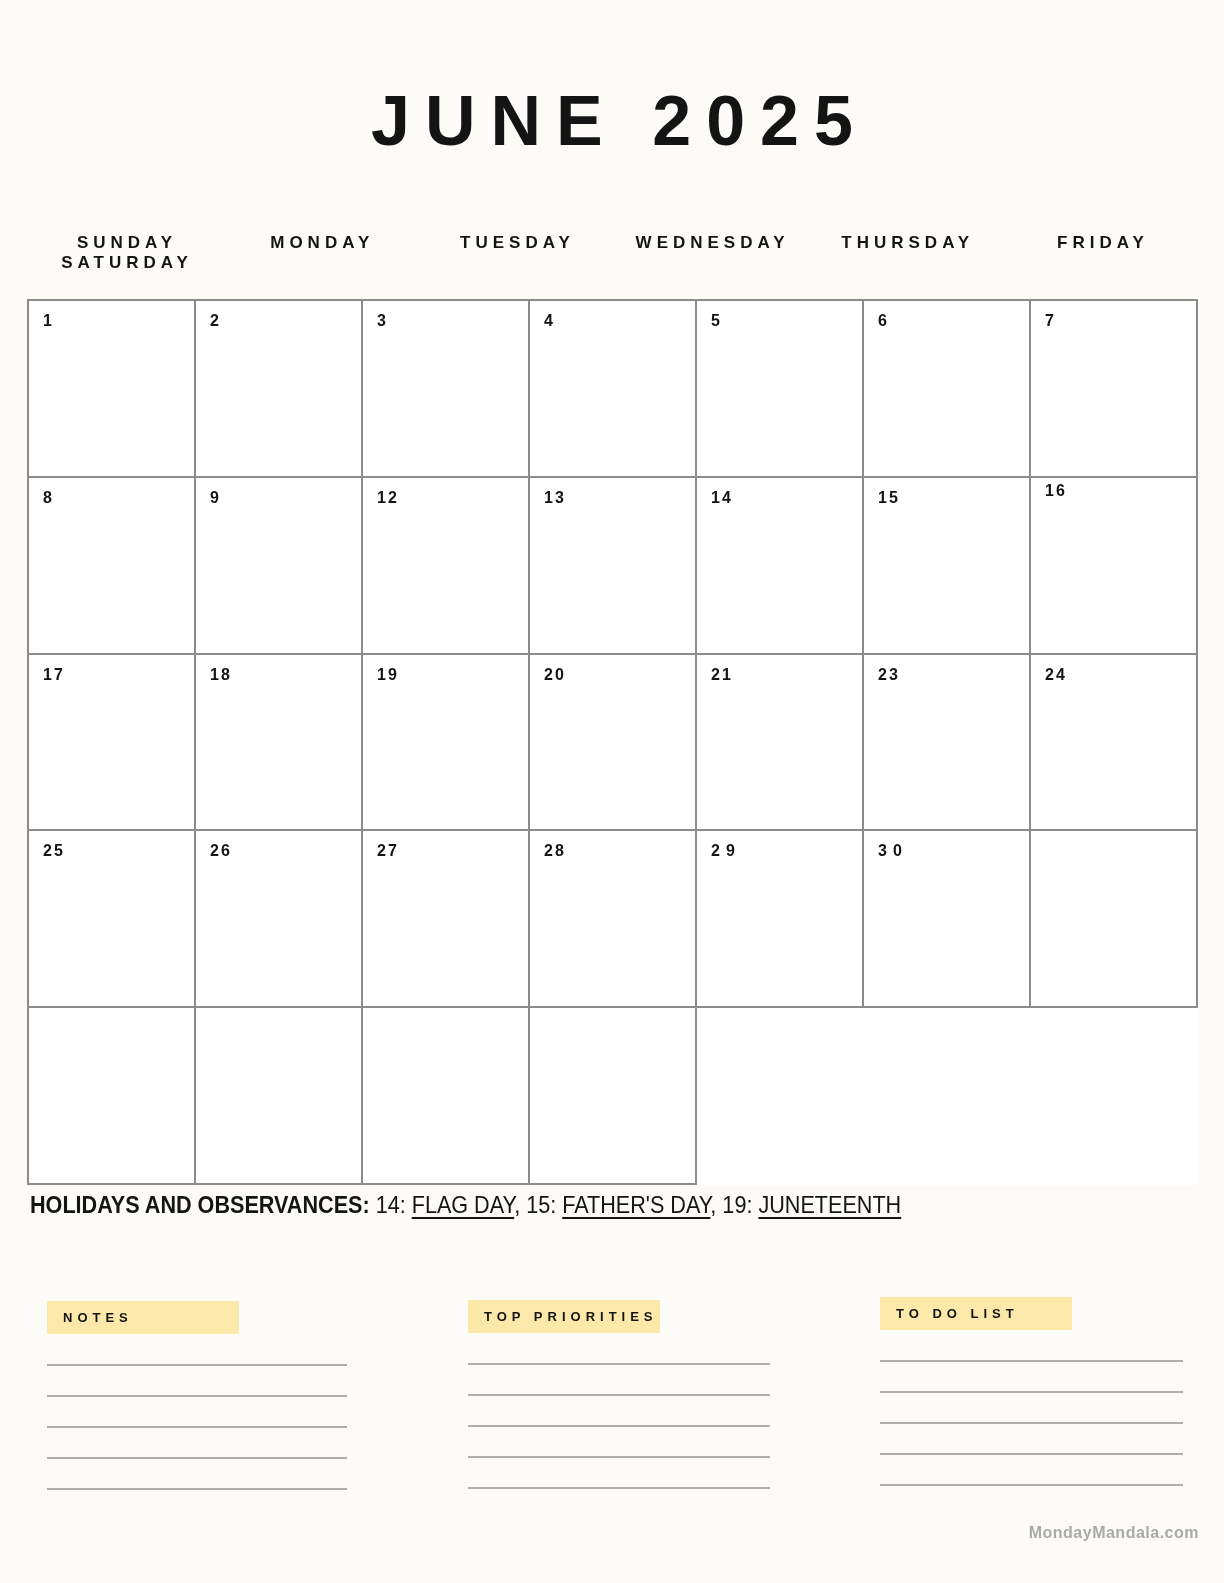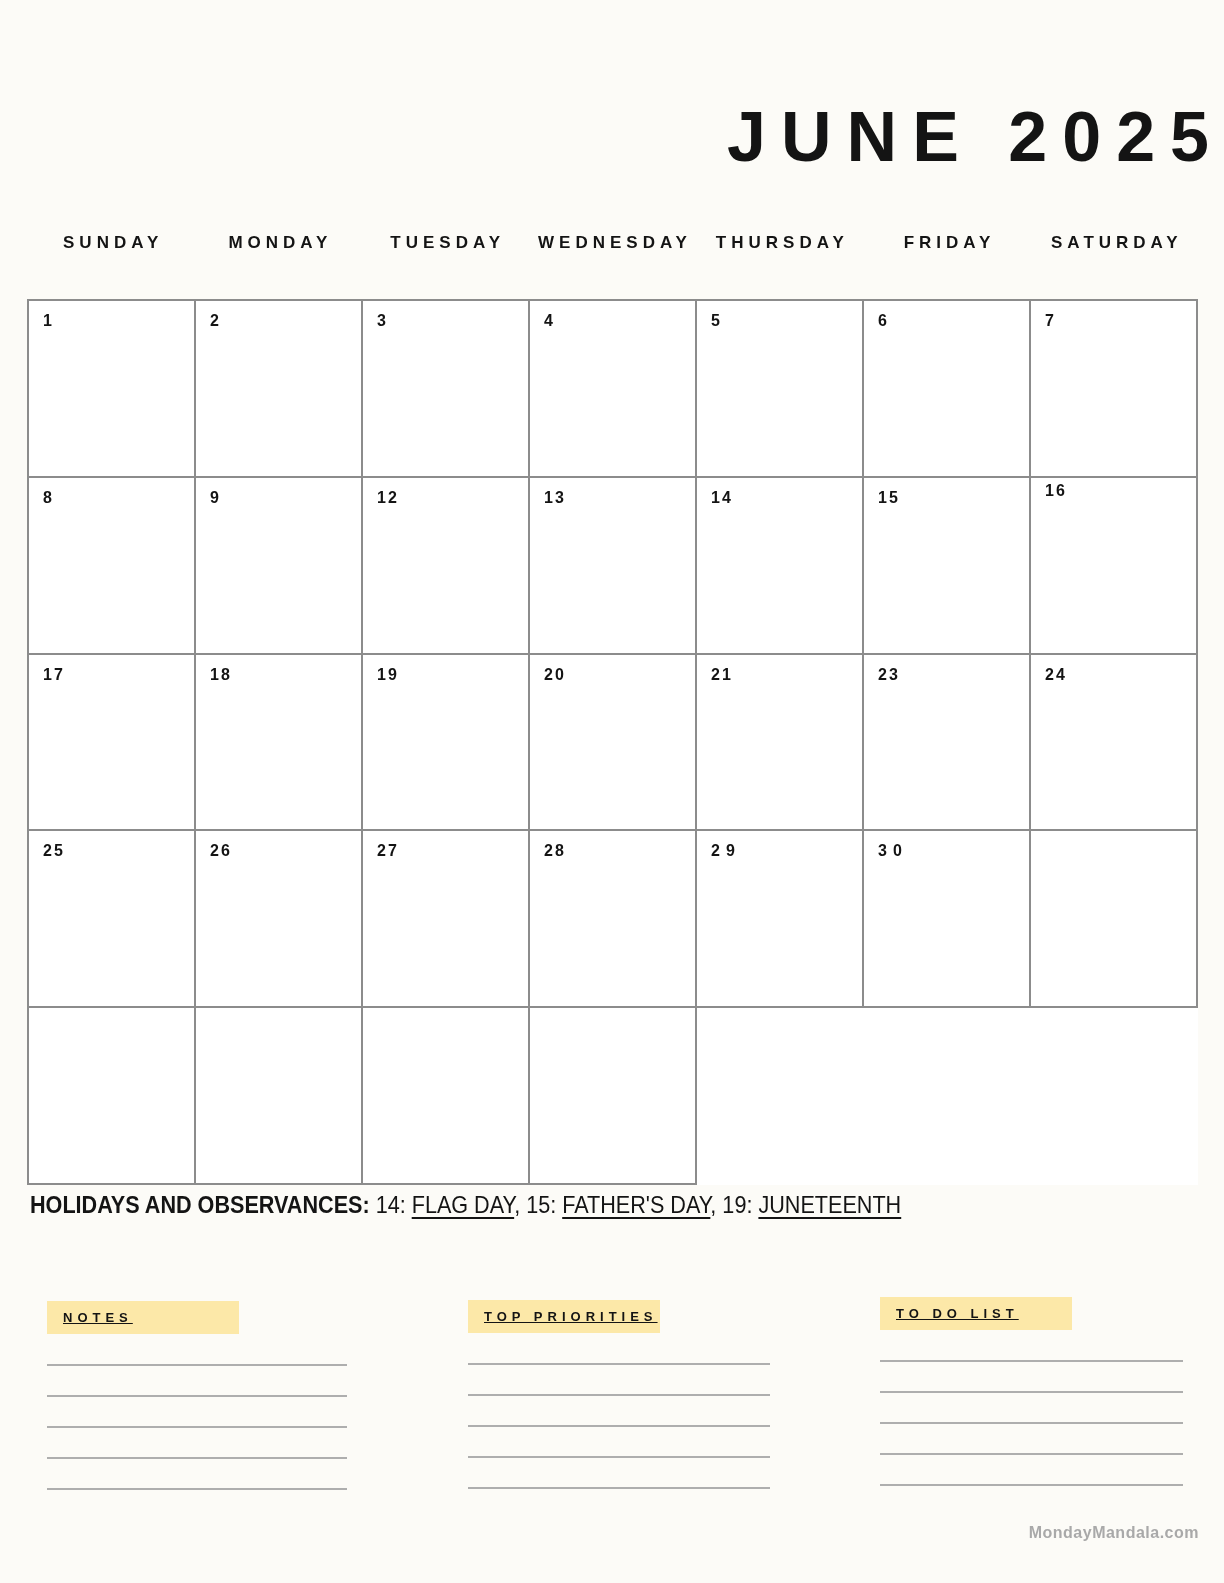--- a/index.html
+++ b/index.html
@@ -11,27 +11,27 @@
     --footer-text:#a9a9a9;
     --text:#141414;
   }
   *{margin:0;padding:0;box-sizing:border-box;}
   body{background:#ffffff;font-family:"Liberation Sans","DejaVu Sans",sans-serif;}
   .page{
     position:relative;width:1224px;height:1583px;
     background:var(--background);color:var(--text);overflow:hidden;
   }
   .title{
-    position:absolute;top:100px;left:0;width:100%;
-    text-align:right;font-weight:bold;font-size:70px;line-height:74px;
+    position:absolute;top:84px;left:0;width:100%;
+    text-align:center;font-weight:bold;font-size:70px;line-height:74px;
     letter-spacing:15px;padding-left:15px;white-space:nowrap;
   }
   .day-headers{
     position:absolute;top:233px;left:27px;width:1171px;
-    display:grid;grid-template-columns:repeat(7,1fr);
+    display:grid;grid-template-columns:repeat(6,1fr);
   }
   .day-header{
     text-align:center;font-weight:bold;font-size:17px;
     letter-spacing:5px;padding-left:5px;white-space:nowrap;
   }
   .calendar-grid{
     position:absolute;top:299px;left:27px;width:1171px;height:886px;
     display:grid;grid-template-columns:repeat(7,1fr);grid-template-rows:repeat(5,1fr);
     background:var(--cell-bg);
     border-top:2px solid var(--grid-line);
@@ -54,21 +54,21 @@
     font-size:24px;line-height:34px;white-space:nowrap;
     transform:scaleX(0.9);transform-origin:left top;
   }
   .hol-label{font-weight:bold;}
   .hol-link{
     text-decoration:underline;
     text-decoration-thickness:2px;
     text-underline-offset:4px;
     color:inherit;cursor:pointer;
   }
-  .section{position:absolute;text-decoration:underline;}
+  .section{position:absolute;}
   .section-label{
     width:192px;height:33px;line-height:34px;
     background:var(--highlight);
     font-weight:bold;font-size:13px;letter-spacing:5px;
     padding-left:16px;white-space:nowrap;
   }
   .lines{margin-top:30px;}
   .note-line{height:2px;background:var(--note-line);margin-bottom:29px;}
   .footer{
     position:absolute;top:1524px;right:25px;

